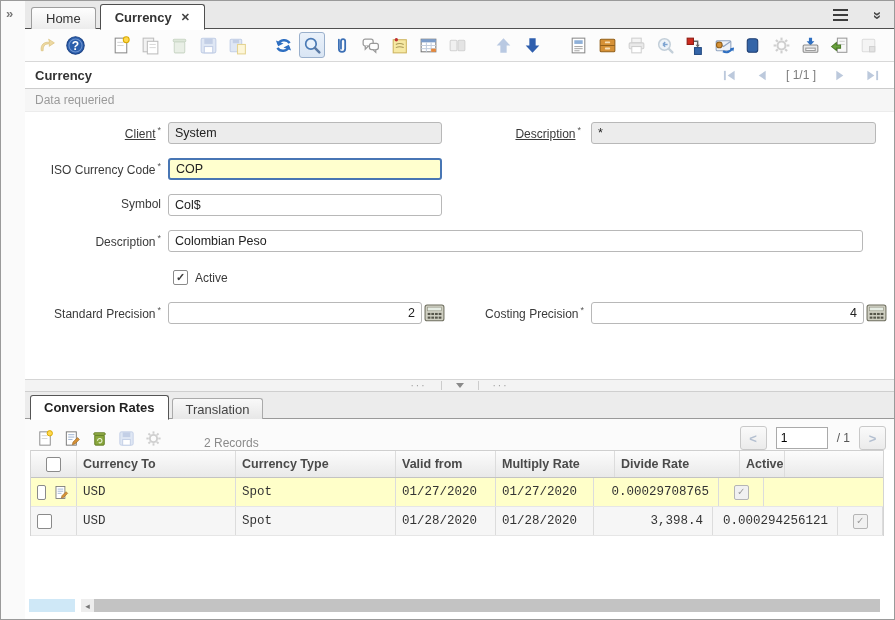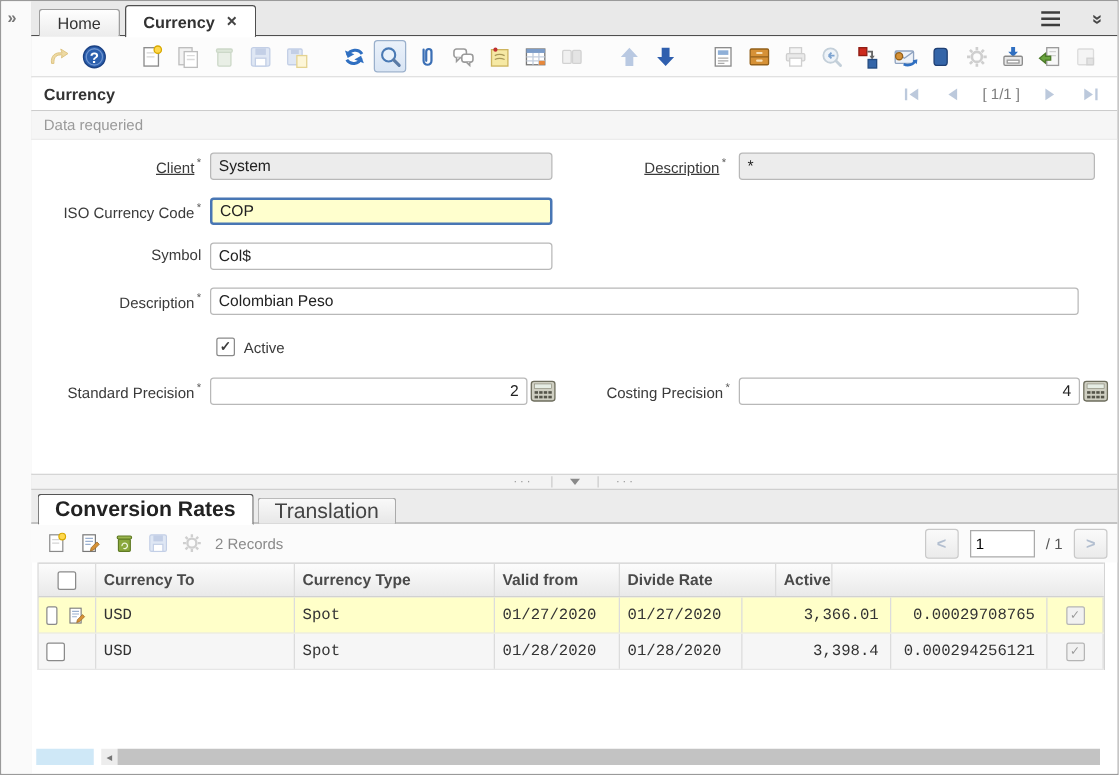--- a/index.html
+++ b/index.html
@@ -76,24 +76,24 @@
   #splitter .sep{width:1px;height:9px;background:#ccc;margin:0 14px;}
   #splitter .arrow{width:0;height:0;border-left:4px solid transparent;border-right:4px solid transparent;
        border-top:5px solid #8a8a8a;}
 
   
   #detail{position:absolute;left:24px;right:0;top:391px;bottom:0;background:#fff;}
   #det-tabs{position:relative;height:27px;background:#ececec;display:flex;align-items:flex-end;padding-left:5px;}
   #det-tabs::after{content:"";position:absolute;left:0;right:0;bottom:0;height:1px;background:#9a9a9a;z-index:0;}
   .dtab{position:relative;z-index:1;height:20px;display:flex;align-items:center;padding:0 13px;
         background:linear-gradient(#f9f9f9,#e7e7e7);border:1px solid #aaa;border-bottom:none;
-        border-radius:3px 3px 0 0;margin-right:3px;font-size:17px;color:#444;cursor:pointer;}
+        border-radius:3px 3px 0 0;margin-right:3px;font-size:13px;color:#444;cursor:pointer;}
   .dtab.active{z-index:3;height:23px;background:#fff;border:1px solid #555;border-bottom:1px solid #fff;
         margin-bottom:-1px;font-weight:bold;color:#222;}
-  #det-toolbar{position:relative;height:31px;background:#fbfbfb;display:flex;align-items:center;padding-left:8px;}
+  #det-toolbar{position:relative;height:31px;background:#fbfbfb;display:flex;align-items:flex-end;padding-left:8px;gap:32px;}
   #det-toolbar .tbtn{width:24px;height:24px;}
   #det-toolbar .tbtn svg{width:19px;height:19px;}
   #det-records{color:#8a8a8a;margin-left:4px;}
   #pager{position:absolute;right:8px;display:flex;align-items:center;gap:9px;}
   .pgbtn{width:25px;height:22px;border:1px solid #c9c9c9;border-radius:3px;background:linear-gradient(#fafafa,#ebebeb);
         display:flex;align-items:center;justify-content:center;color:#b3bfd0;font-size:13px;font-weight:bold;cursor:default;}
   #pager input{width:52px;height:22px;box-sizing:border-box;border:1px solid #aaa;padding:0 4px;
         font-family:"Liberation Sans",sans-serif;font-size:12px;}
   #pager .oftotal{color:#555;}
 
@@ -519,41 +519,41 @@
       </div>
     </div>
     <div id="grid">
         <div class="g-header">
           <div class="g-cell center" style="width: 46px;">
             <span class="cbx"></span>
           </div>
           <div class="g-cell" style="width: 159px;">Currency To</div>
           <div class="g-cell" style="width: 160px;">Currency Type</div>
           <div class="g-cell" style="width: 100px;">Valid from</div>
+          <div class="g-cell" style="width: 119px;">Multiply Rate</div>
           <div class="g-cell" style="width: 125px;">Divide Rate</div>
           <div class="g-cell" style="width: 45px;">Active</div>
         </div>
         <div class="g-row selected">
           <div class="g-cell checkcell" style="width: 46px;">
             <span class="cbx"></span>
             <span class="rowedit">
               <svg viewBox="0 0 20 20">
                 <rect x="3.5" y="3" width="10.5" height="14" fill="#fff" stroke="#777"></rect>
                 <line x1="5.5" y1="6" x2="12" y2="6" stroke="#9ab0d0"></line>
                 <line x1="5.5" y1="8.5" x2="12" y2="8.5" stroke="#9ab0d0"></line>
                 <line x1="5.5" y1="11" x2="10" y2="11" stroke="#9ab0d0"></line>
                 <path d="M10.5 13.8 l4.8 -4.8 2 2 -4.8 4.8 -2.7 .7 Z" fill="#d69136" stroke="#93601a" stroke-width=".6"></path>
               </svg>
             </span>
           </div>
           <div class="g-cell" style="width: 159px;">USD</div>
           <div class="g-cell" style="width: 160px;">Spot</div>
           <div class="g-cell" style="width: 100px;">01/27/2020</div>
           <div class="g-cell" style="width: 98px;">01/27/2020</div>
-          <div class="g-cell num" style="width: 119px;">3,366.01</div>
           <div class="g-cell num" style="width: 125px;">0.00029708765</div>
           <div class="g-cell center" style="width: 45px;">
             <span class="cbx checked dim"></span>
           </div>
         </div>
         <div class="g-row">
           <div class="g-cell checkcell" style="width: 46px;">
             <span class="cbx"></span>
           </div>
           <div class="g-cell" style="width: 159px;">USD</div>

